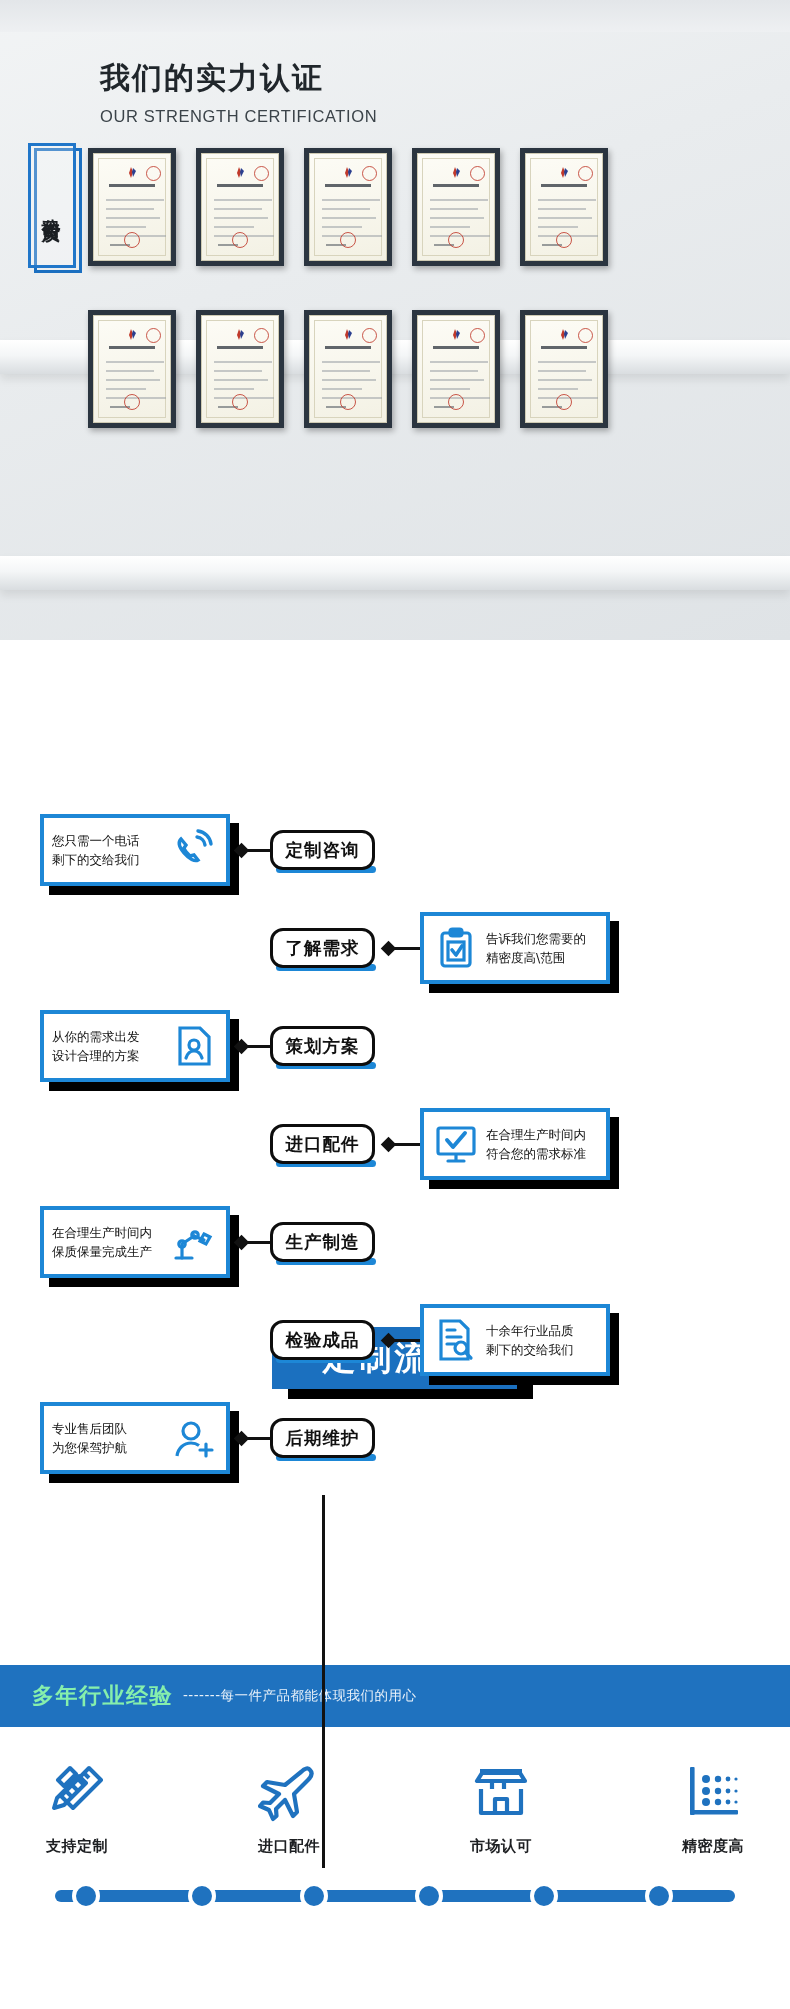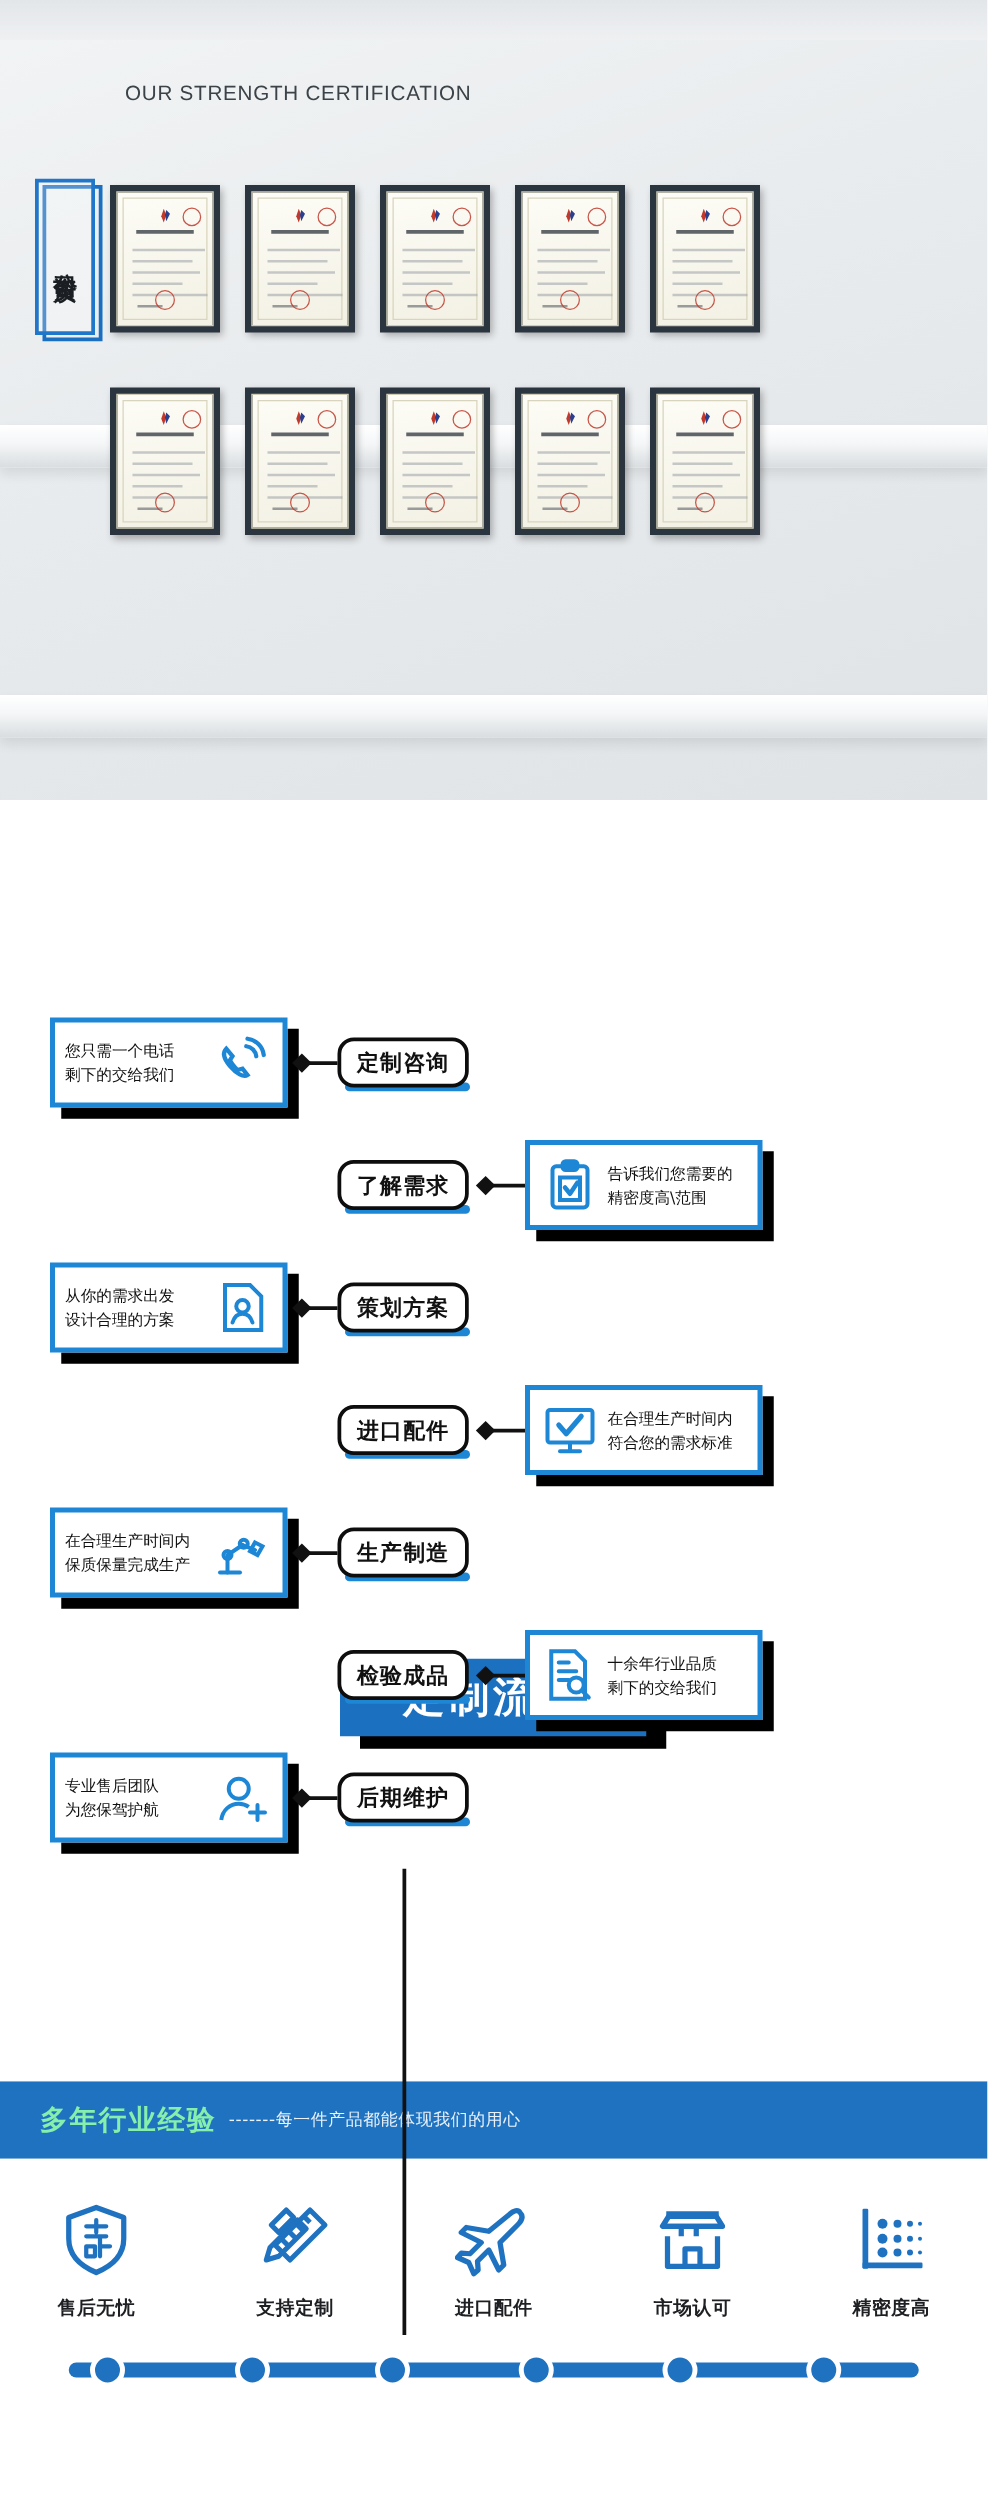--- a/index.html
+++ b/index.html
@@ -193,20 +193,21 @@
   }
 </style>
 </head>
 <body>
 
 <div class="page">
 
   <section class="cert-section">
 
     <div class="cert-head">
+      <div class="cert-title-cn">我们的实力认证</div>
       <div class="cert-title-en">OUR STRENGTH CERTIFICATION</div>
     </div>
 
     <div class="vbadge">
       <div class="shadowbox"></div>
       <div class="mainbox">
         <span class="vtext">公司资质</span>
       </div>
     </div>
 
@@ -563,31 +564,20 @@
         <div class="diamond" style="left:236px;top:793px"></div>
       </div>
   </section>
 
   <div class="exp-bar">
     <span class="exp-main">多年行业经验</span>
     <span class="exp-sub">-------每一件产品都能体现我们的用心</span>
   </div>
 
   <div class="features" id="featureList">
-      <div class="feat">
-        <span class="fico">
-          <svg viewBox="0 0 62 62" width="62" height="62">
-            <g fill="none" stroke="#1f72bf" stroke-width="4.2" stroke-linejoin="round">
-              <path d="M31 5 53 13v17c0 14-10 22-22 27C19 52 9 44 9 30V13z"></path>
-              <path d="M23 20h16M31 15v10M23 28h16M23 36h7v8h-7zM34 28v16M34 36h8" stroke-width="3.4" stroke-linecap="round"></path>
-            </g>
-          </svg>
-        </span>
-        <span class="flabel">售后无忧</span>
-      </div>
       <div class="feat">
         <span class="fico">
           <svg viewBox="0 0 62 62" width="62" height="62">
             <g fill="none" stroke="#1f72bf" stroke-width="4" stroke-linejoin="round">
               <path d="M43 7l12 12-28 28-12-12z"></path>
               <path d="M38 12l5 5M32 18l5 5M26 24l5 5M20 30l5 5"></path>
               <path d="M19 7 7 19l28 28 12-12z" opacity="0"></path>
               <path d="M12 19 24 7l6 6-12 12z"></path>
               <path d="M8 47l3-10 22-22 7 7-22 22z"></path>
             </g>

